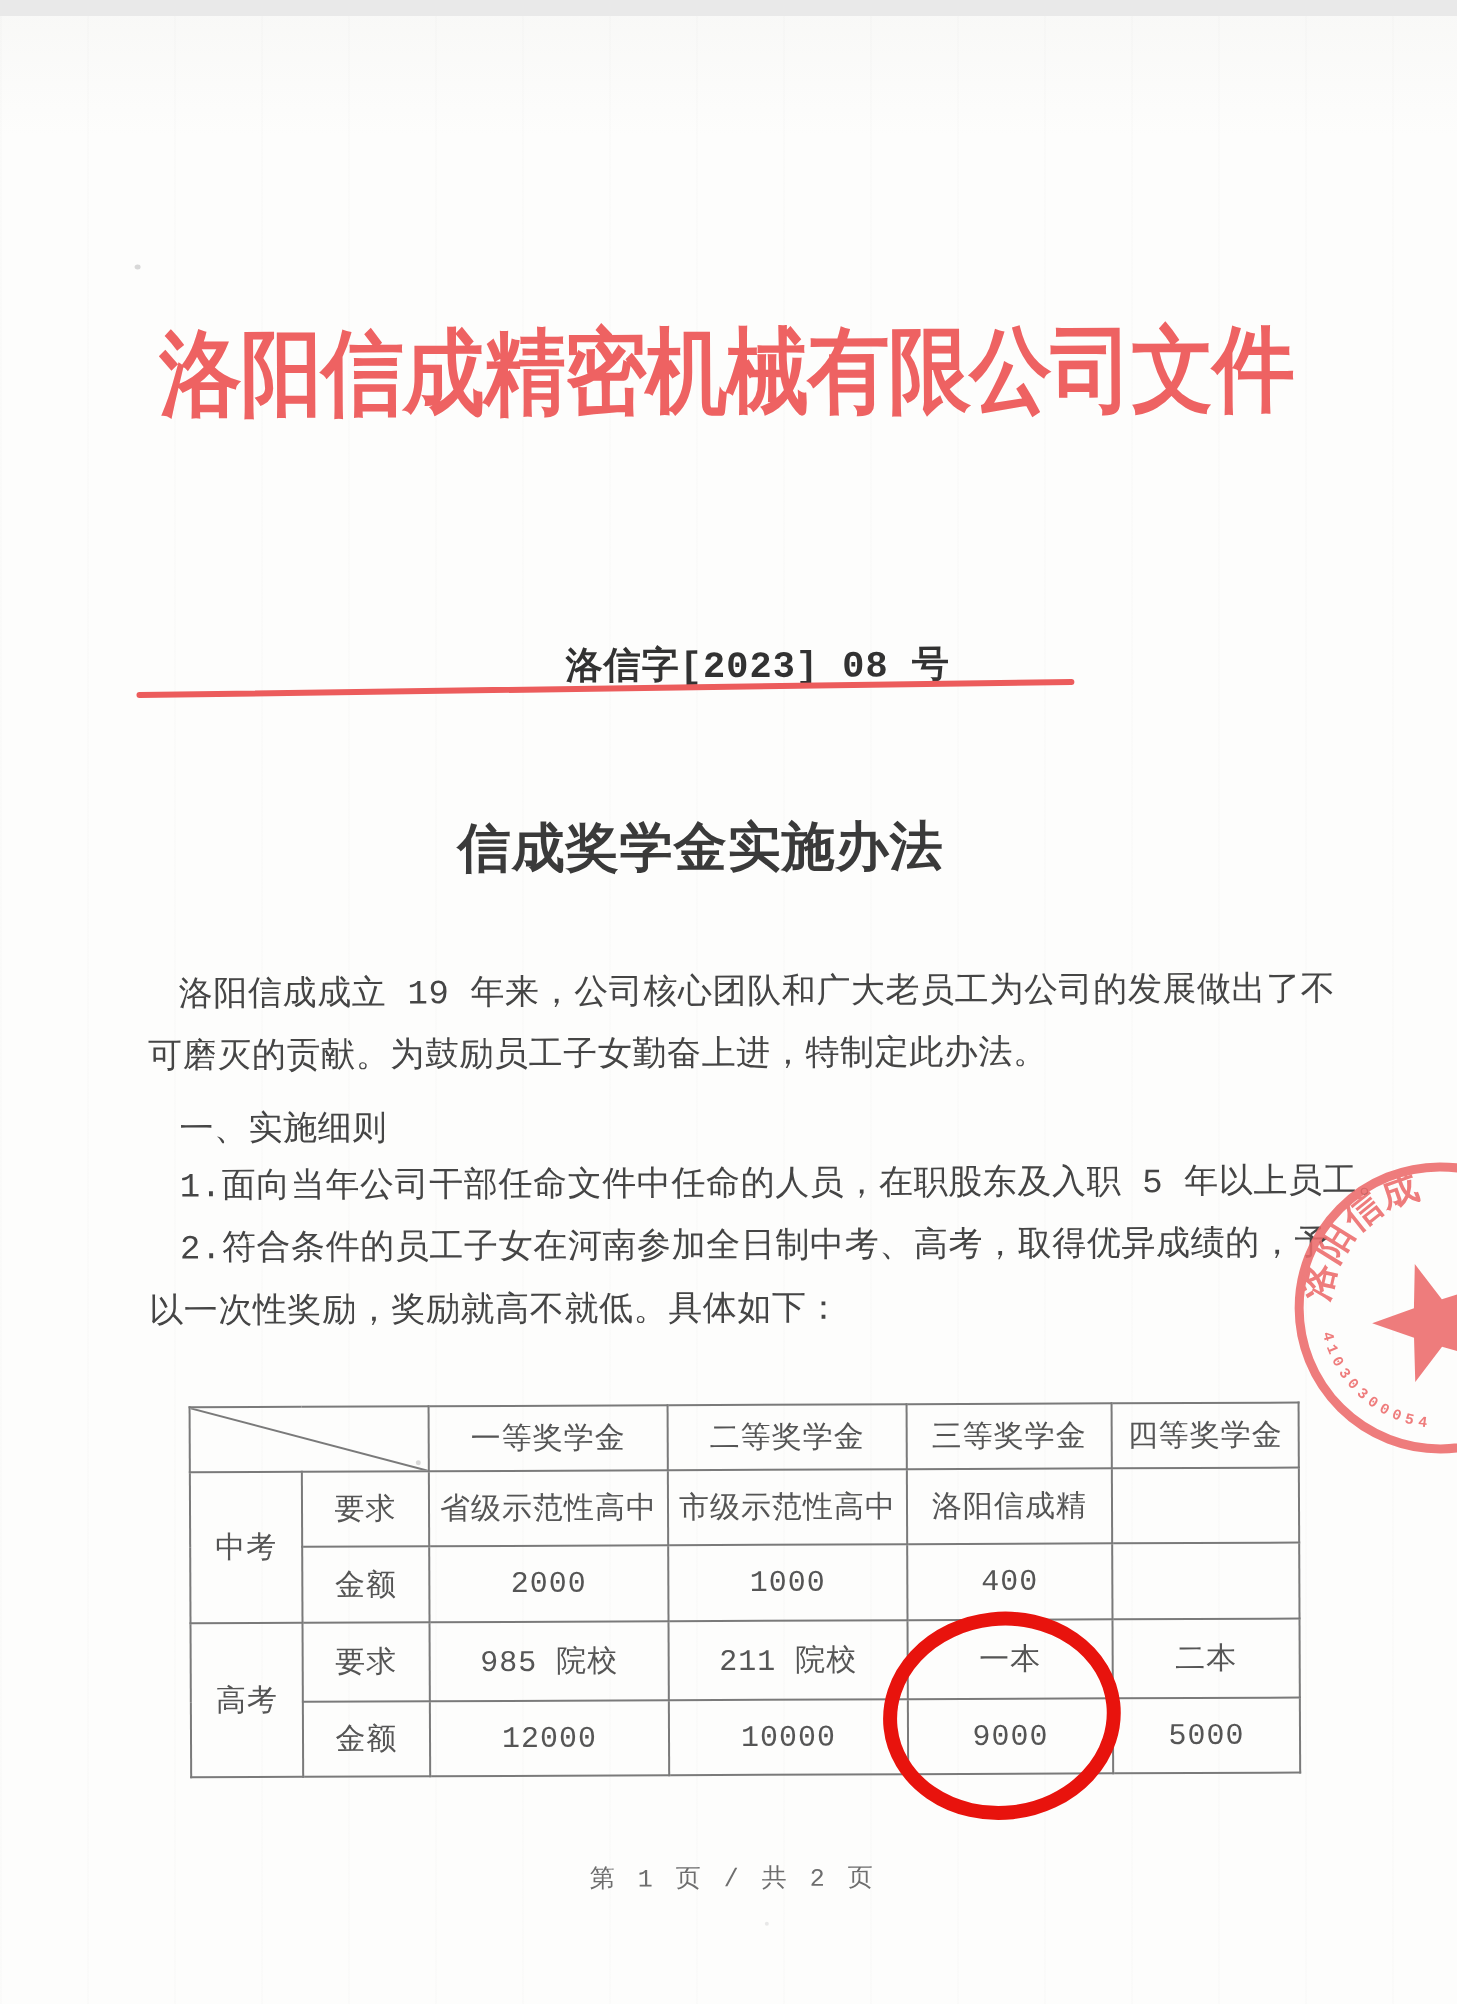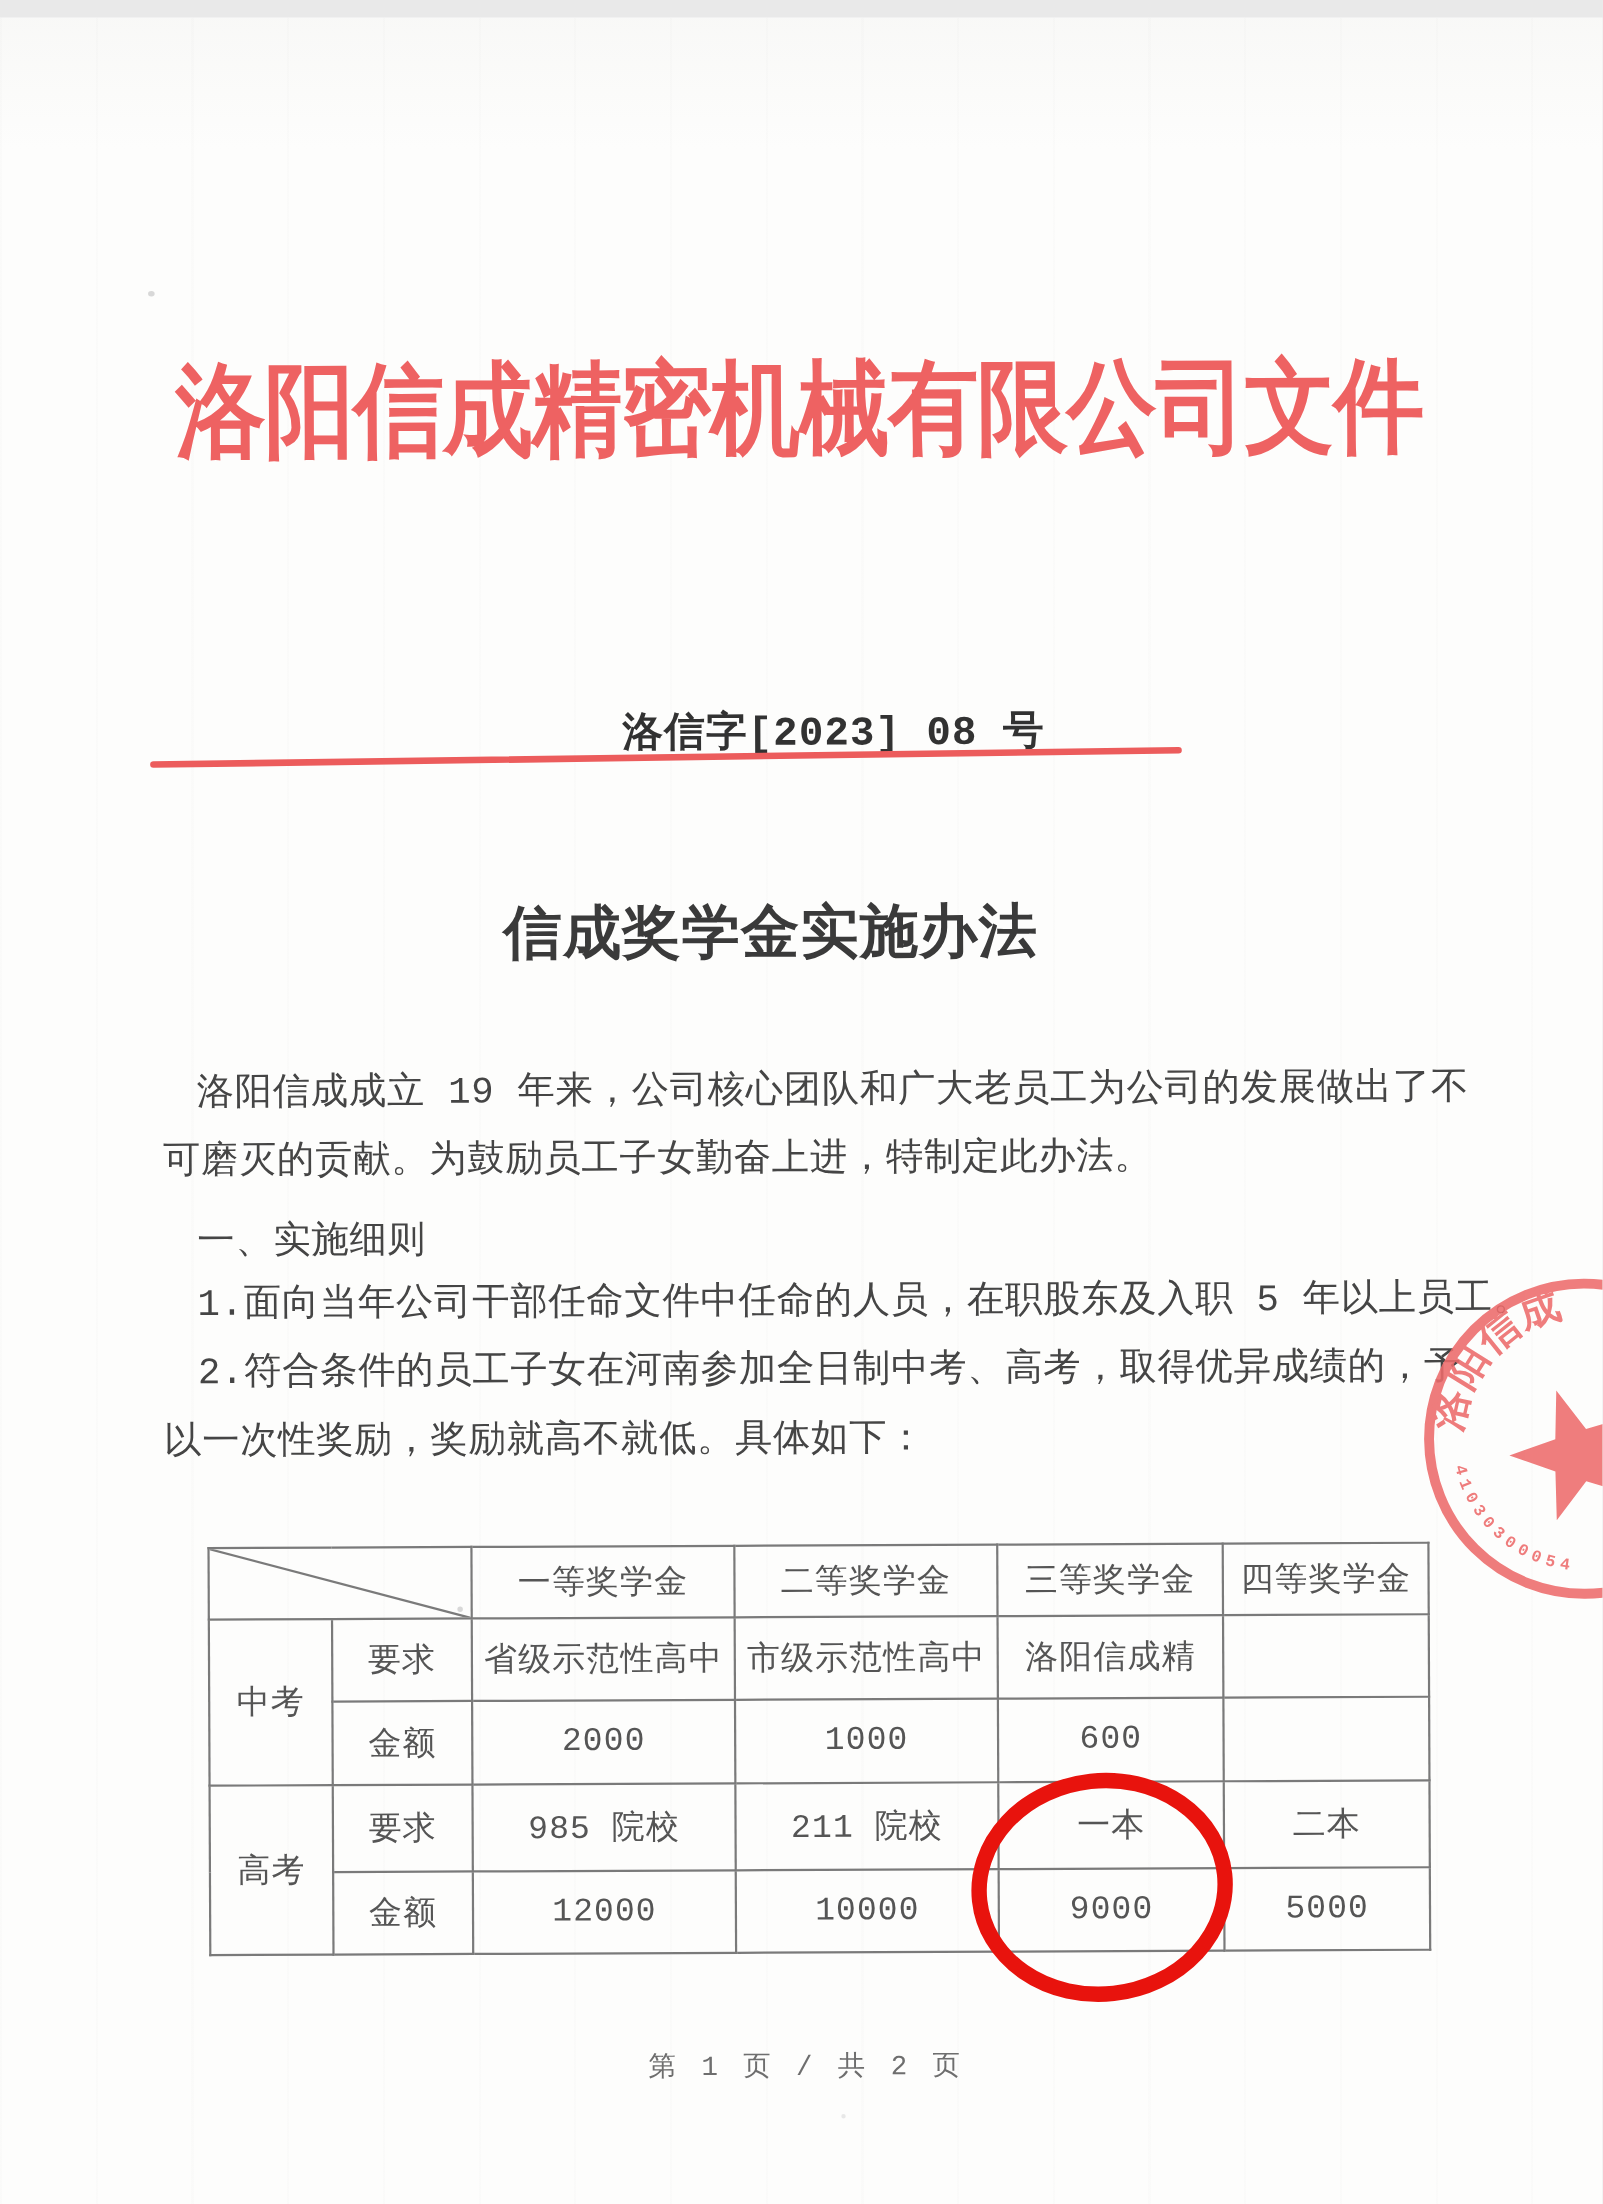--- a/index.html
+++ b/index.html
@@ -112,21 +112,21 @@
         <td>要求</td>
         <td>省级示范性高中</td>
         <td>市级示范性高中</td>
         <td>洛阳信成精</td>
         <td></td>
       </tr>
       <tr style="height:76px">
         <td>金额</td>
         <td>2000</td>
         <td>1000</td>
-        <td>600</td>
+        <td>400</td>
         <td></td>
       </tr>
       <tr style="height:79px">
         <td rowspan="2">高考</td>
         <td>要求</td>
         <td>985 院校</td>
         <td>211 院校</td>
         <td>一本</td>
         <td>二本</td>
       </tr>

